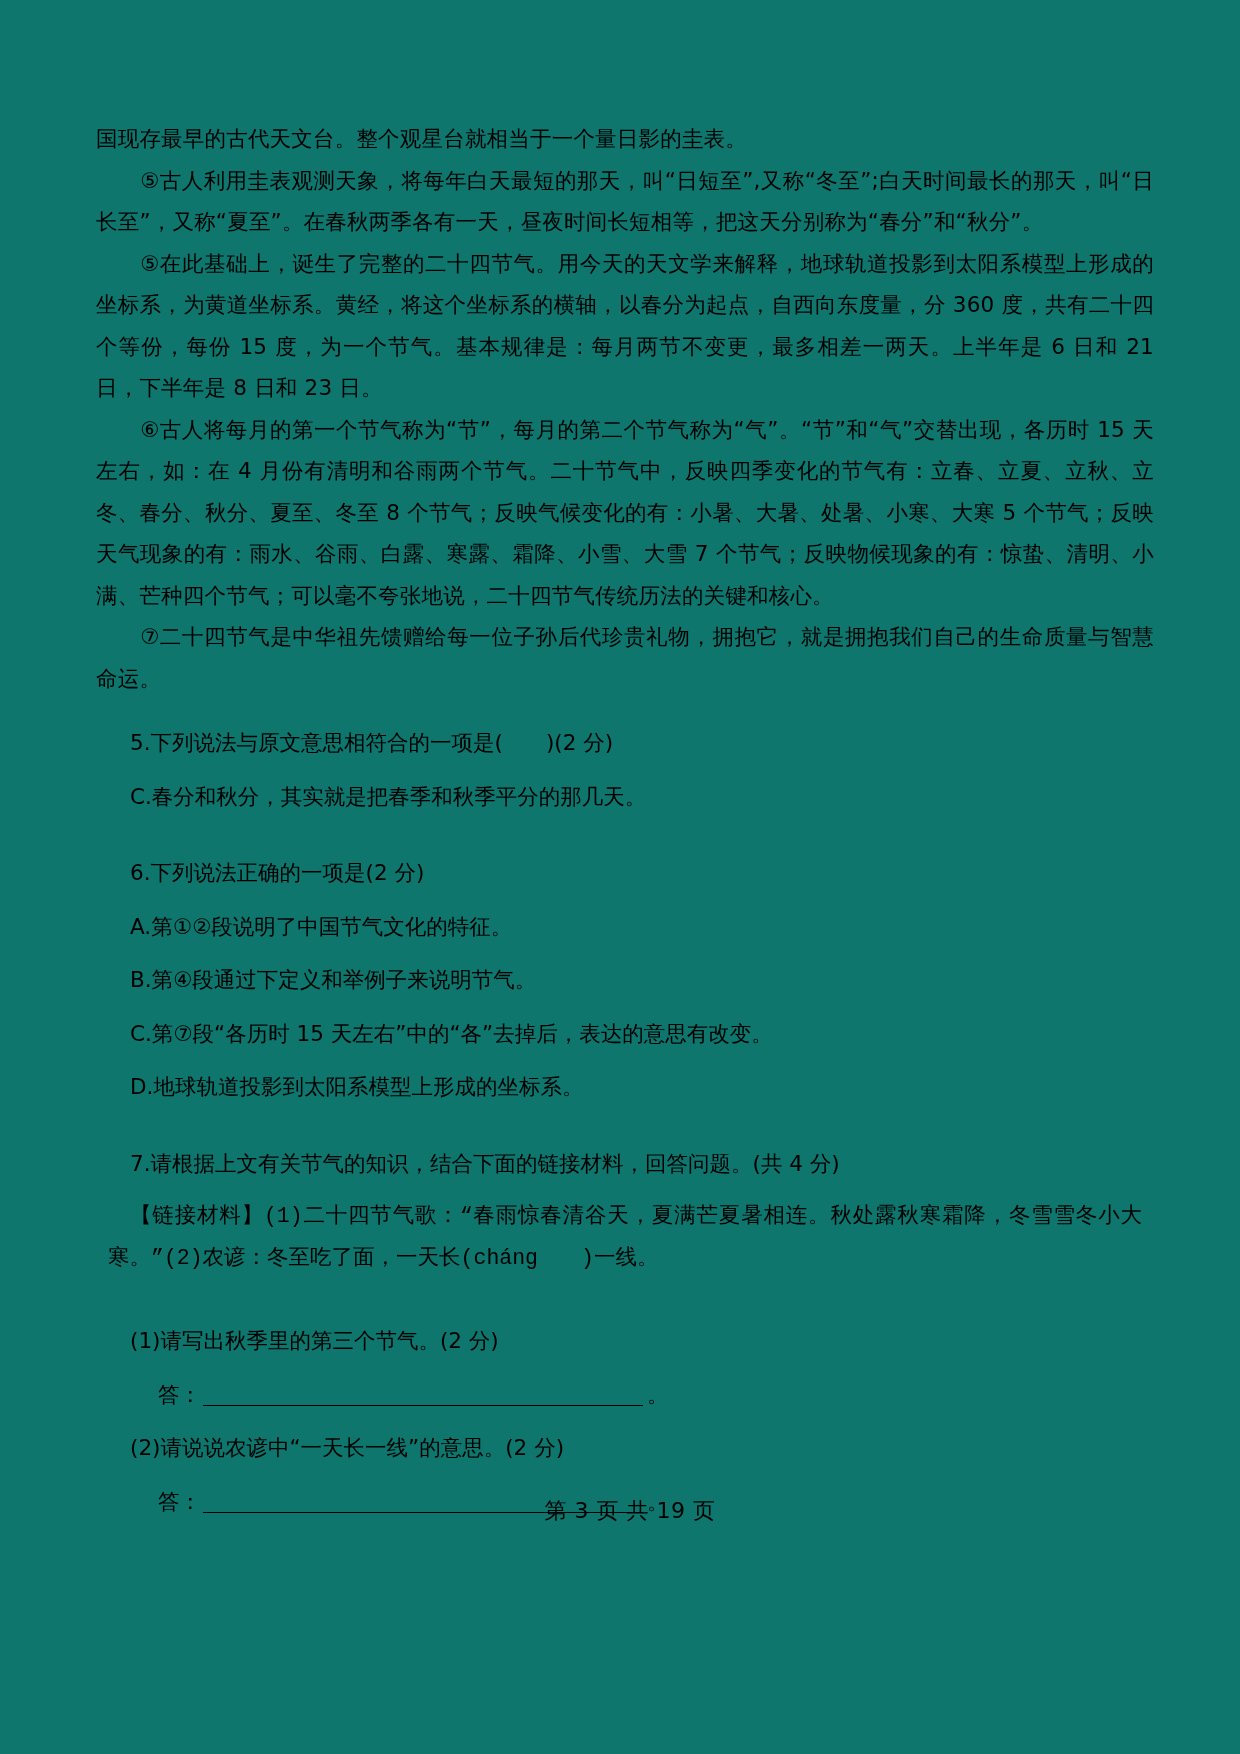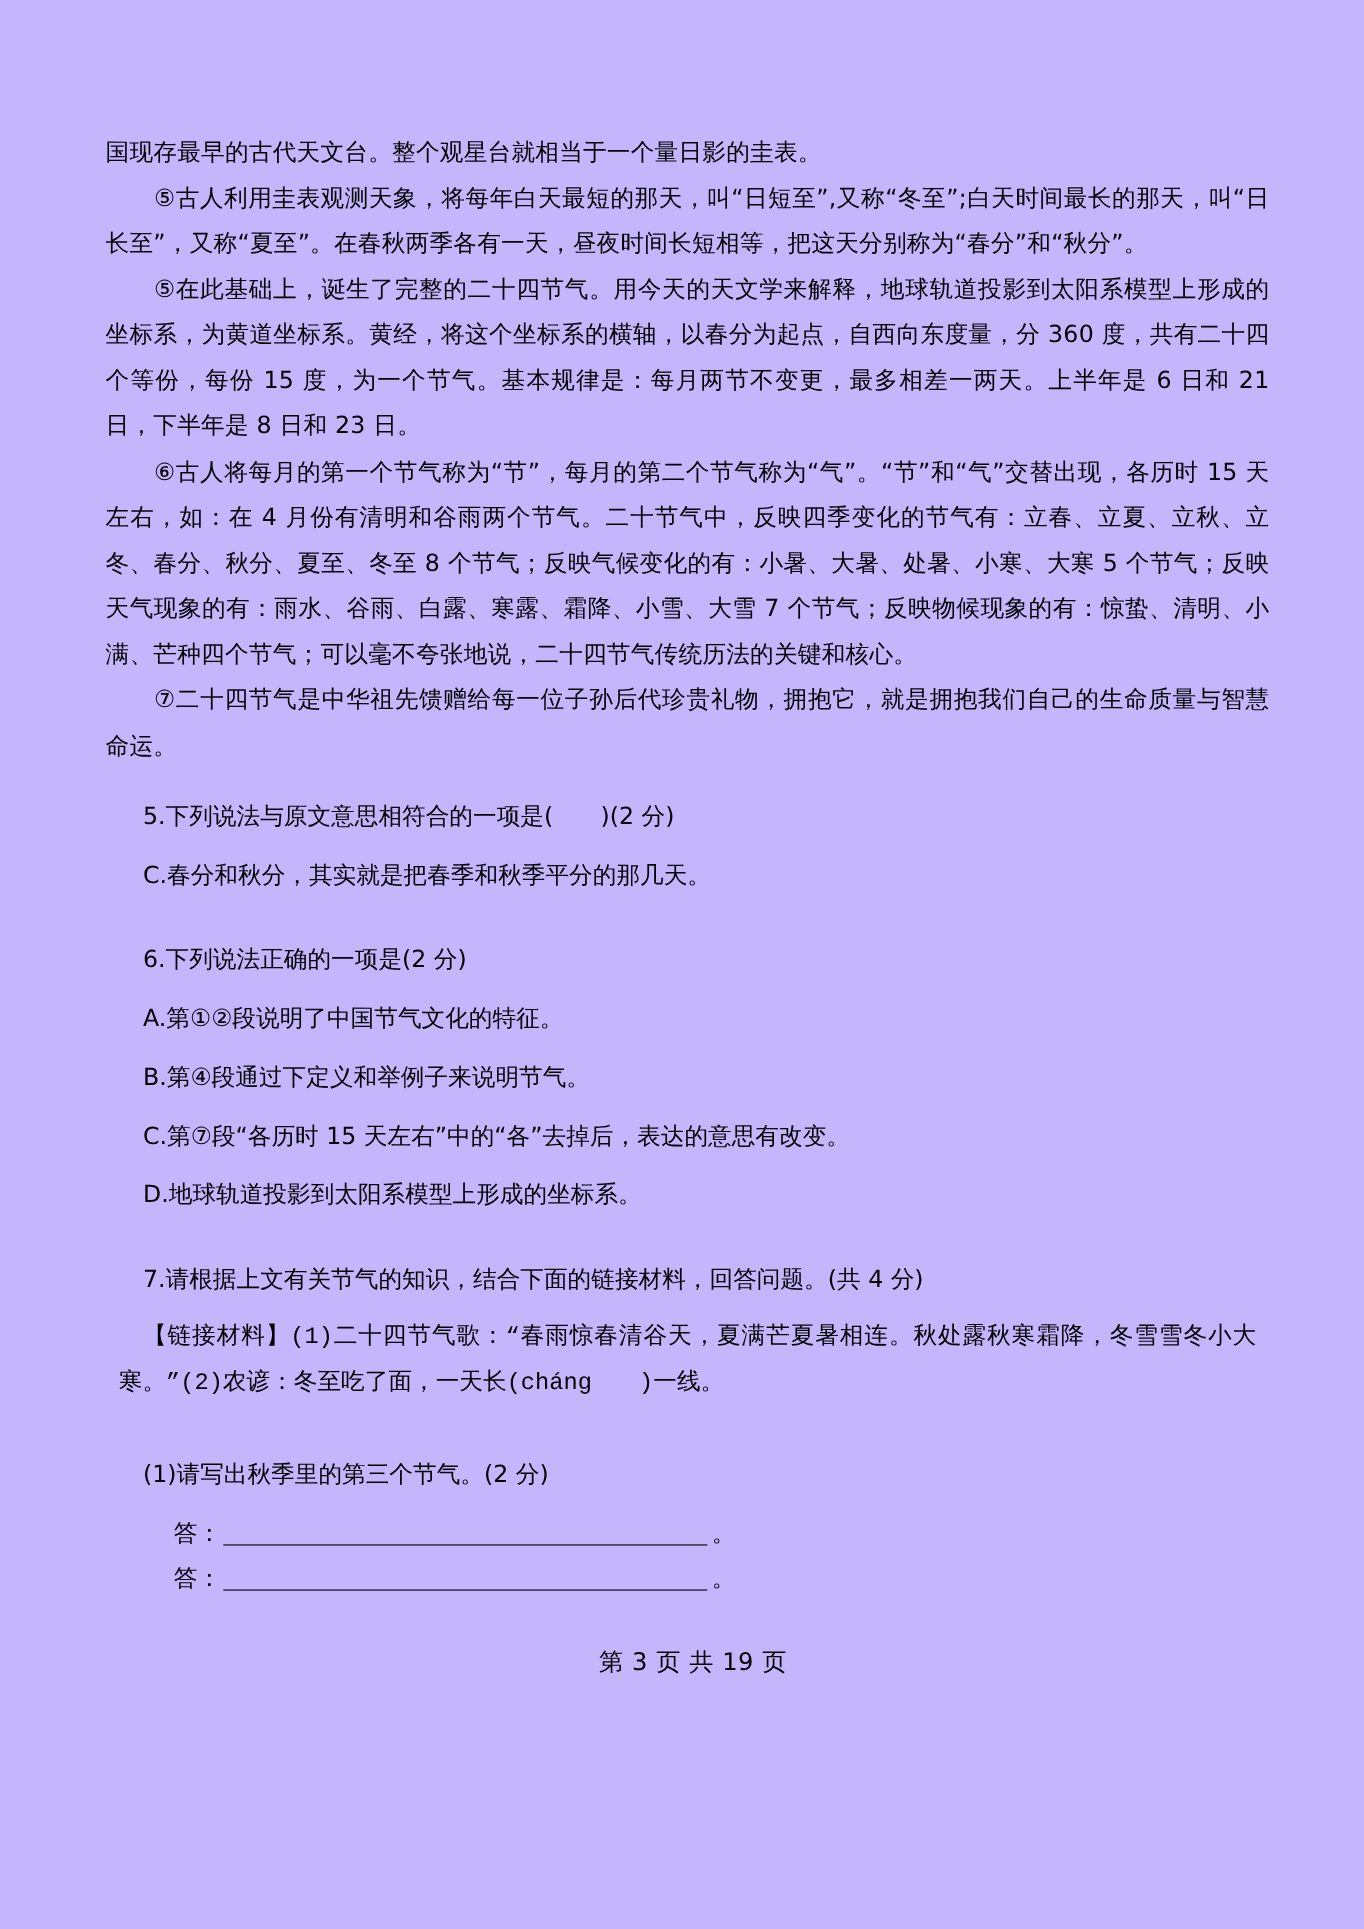--- a/index.html
+++ b/index.html
@@ -8,21 +8,21 @@
     background: #ffffff;
   }
   body {
     font-family: "DejaVu Sans", "Liberation Sans", sans-serif;
     color: #000000;
   }
   .page {
     position: relative;
     width: 1240px;
     height: 1754px;
-    background: #c4b5fd;
+    background: #0f766e;
     box-sizing: border-box;
     overflow: hidden;
   }
   .content {
     position: absolute;
     left: 96px;
     top: 118px;
     width: 1058px;
   }
   .para {
@@ -112,20 +112,21 @@
 
     <p class="q-line">7.请根据上文有关节气的知识，结合下面的链接材料，回答问题。(共 4 分)</p>
 
     <p class="q-line wrap">【链接材料】(1)二十四节气歌：“春雨惊春清谷天，夏满芒夏暑相连。秋处露秋寒霜降，冬雪雪冬小大寒。”(2)农谚：冬至吃了面，一天长(cháng　　)一线。</p>
 
     <div class="gap-md"></div>
 
     <p class="q-line">(1)请写出秋季里的第三个节气。(2 分)</p>
     <p class="answer-line"><span>答：</span><span class="rule"></span><span>。</span></p>
 
+    <p class="q-line">(2)请说说农谚中“一天长一线”的意思。(2 分)</p>
     <p class="answer-line"><span>答：</span><span class="rule"></span><span>。</span></p>
 
   </div>
 
   <div class="footer">
     <span>第 3 页 共 19 页</span>
   </div>
 
 </div>
 

